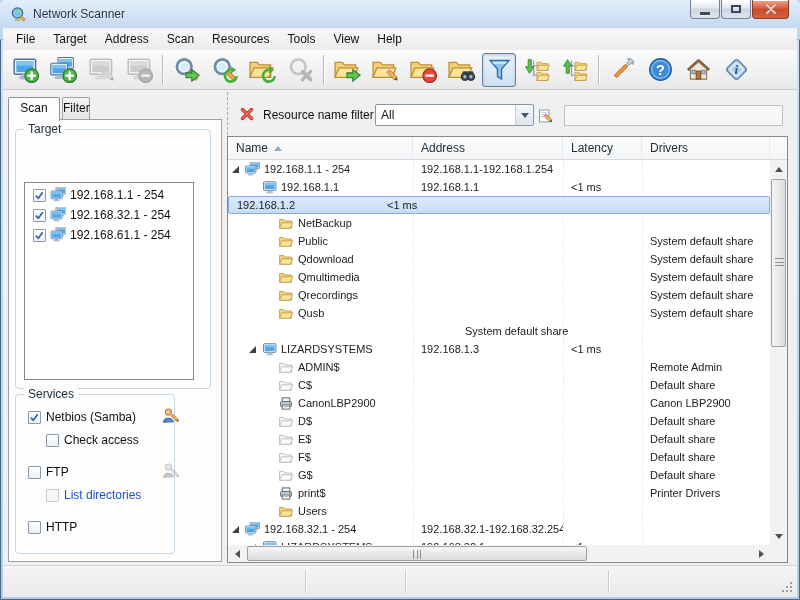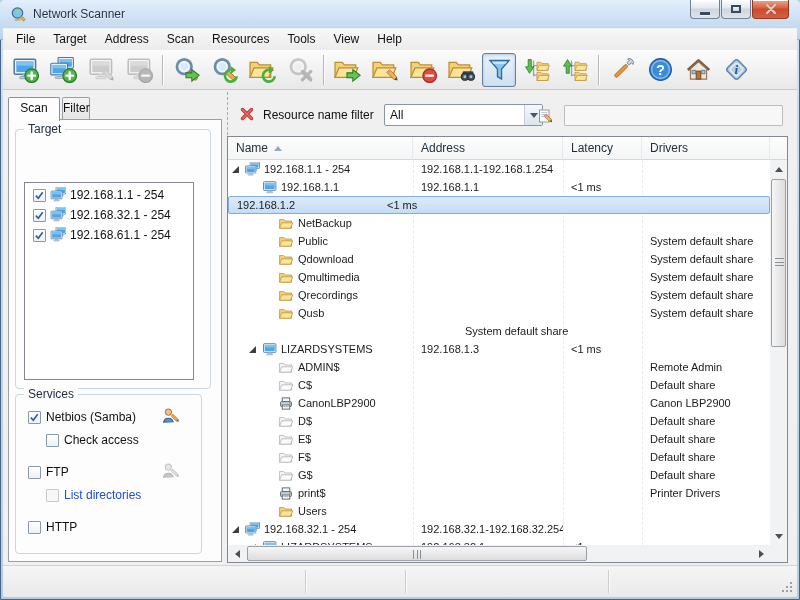--- a/index.html
+++ b/index.html
@@ -469,21 +469,21 @@
                   <rect x="3" y="4" width="16" height="4" fill="#7ec2f0"></rect>
                   <rect x="8.5" y="16" width="5" height="2.2" fill="#a9bccd"></rect>
                   <rect x="6" y="18.2" width="10" height="2" rx="1" fill="#c6d6e4" stroke="#7d99b4" stroke-width="0.8"></rect>
                 </g>
               </svg>
             </span>
             <span>192.168.61.1 - 254</span>
           </div>
         </div>
     </div>
-    <div class="groupbox" style="left:6px; top:274px; width:187px; height:160px;" id="servicesbox">
+    <div class="groupbox" style="left:6px; top:274px; width:160px; height:160px;" id="servicesbox">
       <div class="grouplabel">Services</div>
     <div class="svc-row" style="top: 14px; left: 12px;">
           <span class="cb on" style="margin-right: 5px;">
             <svg viewBox="0 0 13 13" style="width:11px;height:11px;display:block;margin:0 auto">
               <path d="M2.2 6.6 l2.9 3.1 5.2-7" stroke="#2d5fa8" stroke-width="2" fill="none"></path>
             </svg>
           </span>
           <span>Netbios (Samba)</span>
         </div>
         <span class="svc-icon" style="left: 146px; top: 12px;">
@@ -528,21 +528,21 @@
 
   <div class="fbtn" style="left:234px; top:76px;">
       <span class="i16" id="redx">
         <svg viewBox="0 0 16 16" style="width:100%;height:100%;display:block">
           <path d="M3.5 3.5 L12.5 12.5 M12.5 3.5 L3.5 12.5" stroke="#b8352c" stroke-width="3.4" stroke-linecap="round"></path>
           <path d="M3.5 3.5 L12.5 12.5 M12.5 3.5 L3.5 12.5" stroke="#ef6a5e" stroke-width="1.6" stroke-linecap="round"></path>
         </svg>
       </span>
     </div>
   <div class="flabel" style="left:260px; top:80px;">Resource name filter</div>
-  <div class="combo" style="position:absolute; left:381px; top:76px; width:159px; height:22px;">
+  <div class="combo" style="position:absolute; left:372px; top:76px; width:159px; height:22px;">
     <span class="val">All</span>
     <span class="arrowbox">
         <span class="arr-dn"></span>
       </span>
   </div>
   <div class="fbtn" style="left:531px; top:77px; width:22px; height:21px;">
       <span class="i16" id="editpencil">
         <svg viewBox="0 0 16 16" style="width:100%;height:100%;display:block">
           <rect x="2.5" y="2" width="9.5" height="12" fill="#fff" stroke="#8a9aaa"></rect>
           <path d="M4.3 4.5 h6 M4.3 6.5 h6 M4.3 8.5 h4" stroke="#b8c4d0" stroke-width="0.9"></path>

